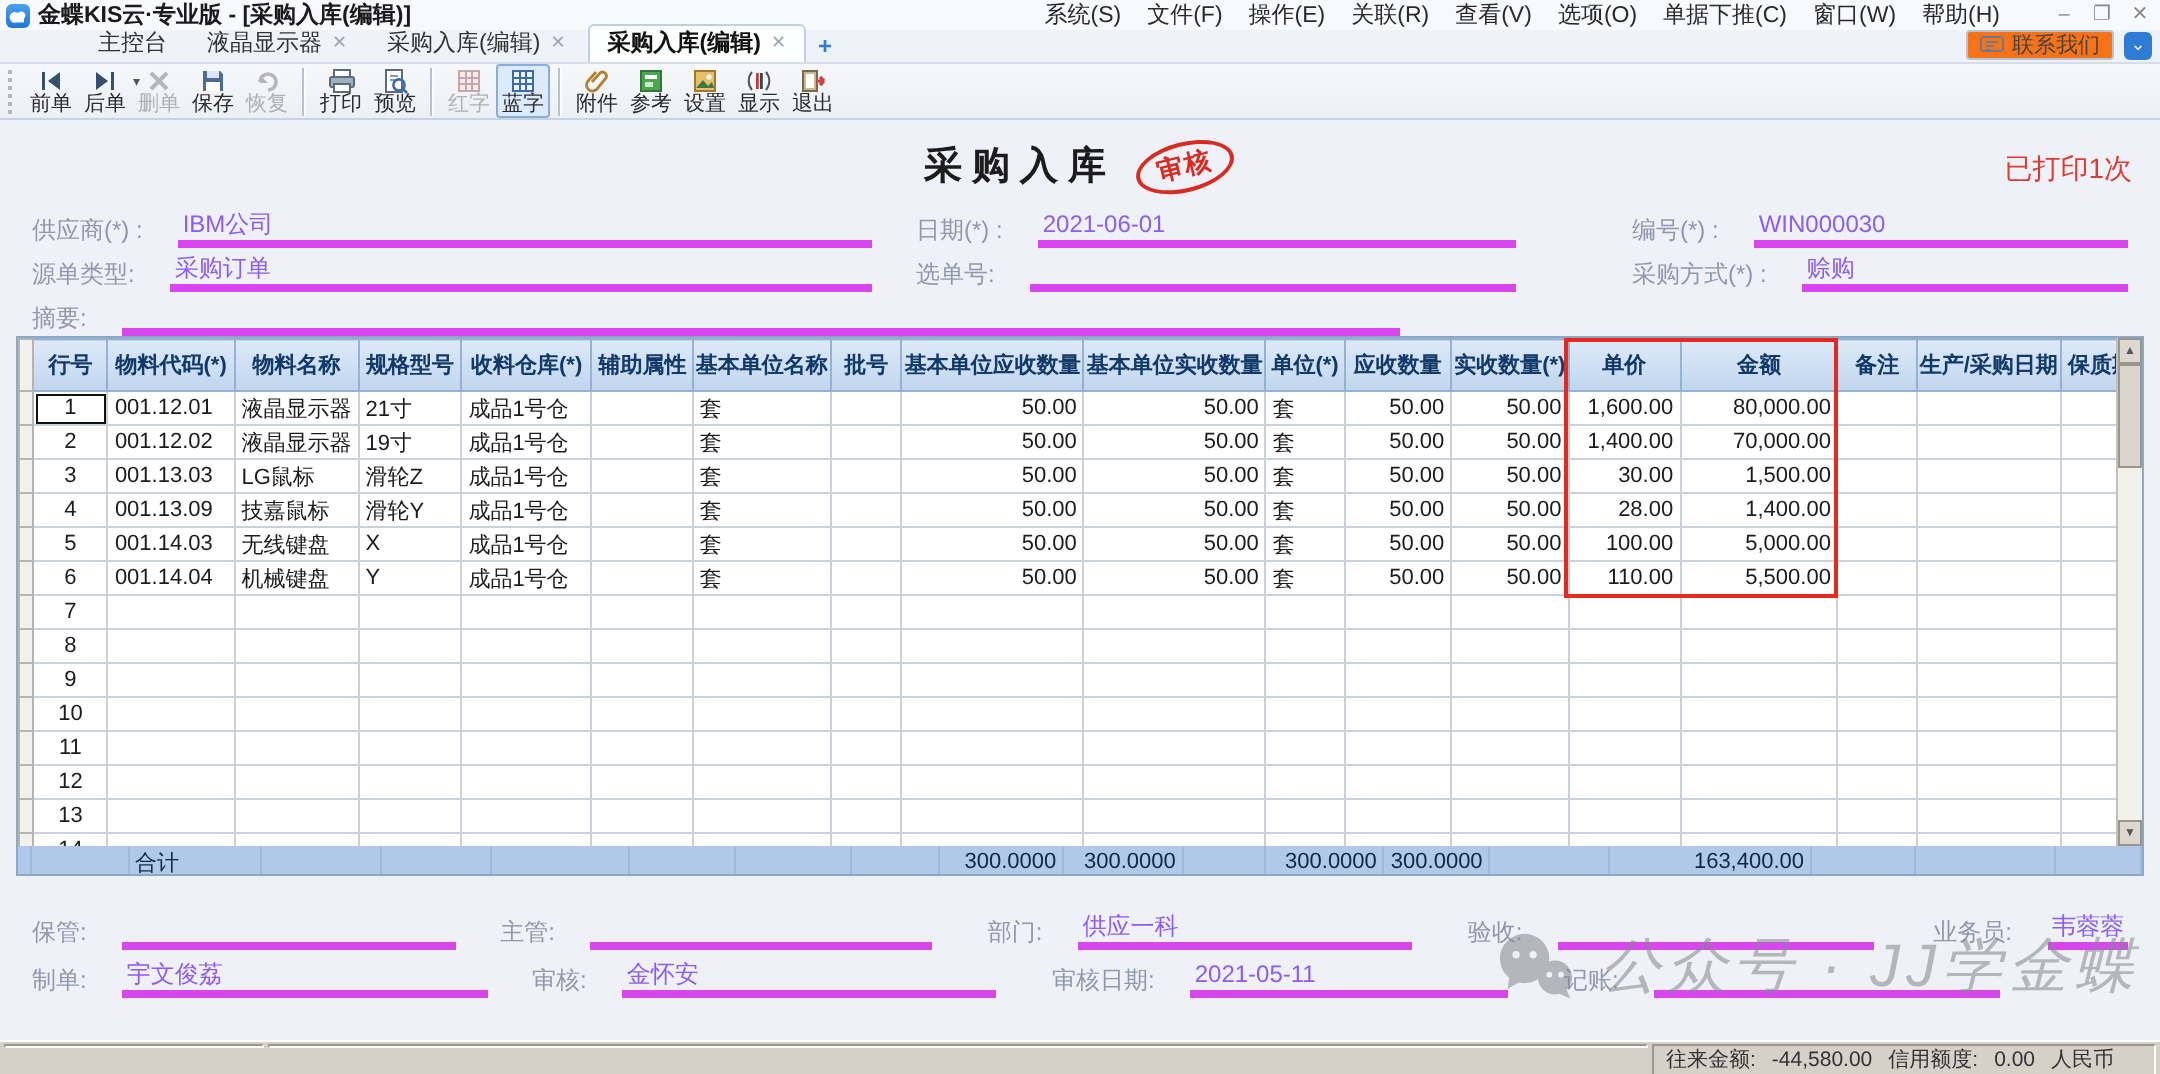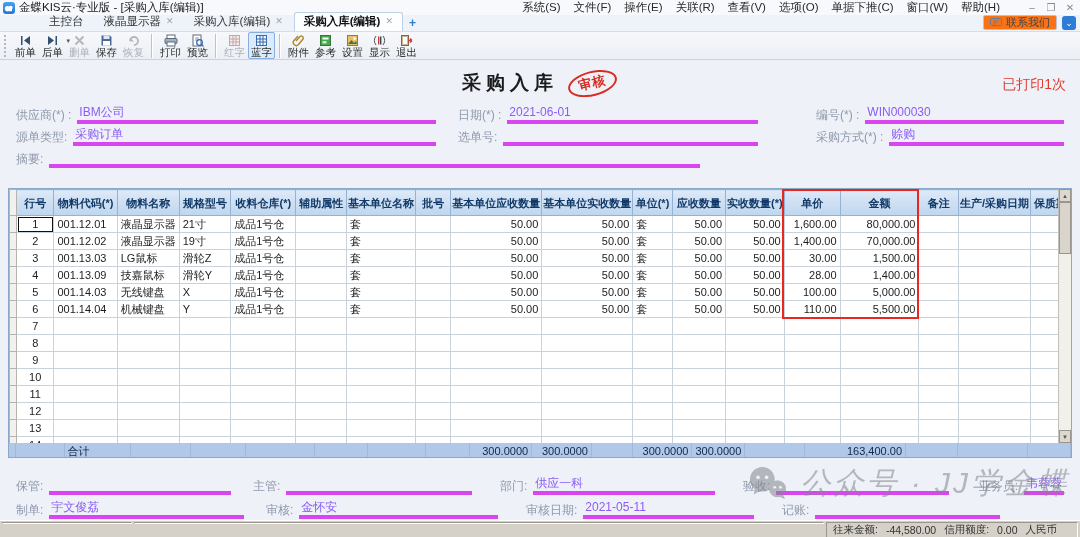--- a/index.html
+++ b/index.html
@@ -5,21 +5,21 @@
   * { margin:0; padding:0; box-sizing:border-box; }
   html,body { width:1080px; height:537px; overflow:hidden; }
   body { font-family:"Liberation Sans","DejaVu Sans",sans-serif; background:#edf1f8; }
   .window { width:1080px; height:537px; display:flex; flex-direction:column; background:#edf1f8; overflow:hidden; }
 
   
   .titlebar { height:15px; background:#f7f9fc; display:flex; justify-content:space-between; align-items:center; padding:0 4px 0 3px; flex:0 0 auto; }
   .tb-left { display:flex; align-items:center; gap:4px; }
   .app-icon { width:12px; height:12px; border-radius:3px; background:linear-gradient(#49a0f0,#1f78d8); display:inline-flex; align-items:center; justify-content:center; }
   .app-icon svg { display:block; }
-  .app-title { font-size:11.5px; font-weight:normal; color:#1b1b1b; white-space:nowrap; }
+  .app-title { font-size:11.5px; font-weight:bold; color:#1b1b1b; white-space:nowrap; }
   .tb-right { display:flex; align-items:center; gap:20px; }
   .menubar { display:flex; gap:13px; font-size:11.5px; color:#2a2a2a; white-space:nowrap; }
   .menu-item { cursor:default; }
   .win-controls { display:flex; gap:7px; color:#8a8a8a; font-size:10px; margin-left:6px; }
   .win-controls span { width:12px; text-align:center; }
 
   
   .tabbar { height:17px; background:#eef2f9; border-bottom:1px solid #d6dde8; display:flex; justify-content:space-between; align-items:flex-end; padding:0 4px 0 40px; flex:0 0 auto; }
   .tabs { display:flex; align-items:flex-end; gap:2px; }
   .tab { display:flex; align-items:center; gap:5px; padding:1px 9px 2px; font-size:11.5px; color:#333; white-space:nowrap; border-radius:3px 3px 0 0; }
@@ -43,30 +43,30 @@
 
   
   .doc { position:relative; flex:1 1 auto; background:#eef1f8; padding:10px 8px 0; overflow:hidden; }
   .doc-title-row { position:relative; height:30px; text-align:center; }
   .doc-title { display:inline-block; font-size:19px; font-weight:bold; color:#1c1c1c; letter-spacing:5px; font-family:"Liberation Serif","DejaVu Serif",serif; }
   .stamp { display:inline-block; margin-left:10px; transform:rotate(-14deg) translateY(-2px); border:2px solid #d92b1f; border-radius:50%; padding:1px 9px 2px; color:#d92b1f; font-weight:bold; font-size:13px; letter-spacing:1px; }
   .print-status { position:absolute; right:6px; top:6px; color:#e23b2e; font-size:14px; }
 
   .hdr-fields { margin-top:2px; }
   .f-row { display:flex; height:22px; align-items:flex-end; padding:0 8px; }
-  .fld { display:flex; align-items:flex-end; }
+  .fld { display:flex; align-items:flex-end;gap:12px; }
   .fld .lbl { white-space:nowrap; font-size:12px; color:#8f99ab; margin-right:6px; }
   .fld .val { flex:1; border-bottom:4px solid #d946ef; font-size:12px; color:#8b5cf6; min-height:15px; line-height:15px; padding:0 2px; white-space:nowrap; }
   .hf1 { width:420px; }
   .hf2 { width:300px; margin-left:22px; }
   .hf3 { flex:1; margin-left:58px; }
   .hf-summary { width:684px; }
 
   
-  .grid-wrap { position:relative; margin-top:20px; width:1064px; height:270px; overflow:hidden; background:#fff; border:1px solid #8aa8c8; }
+  .grid-wrap { position:relative; margin-top:0; width:1064px; height:270px; overflow:hidden; background:#fff; border:1px solid #8aa8c8; }
   .grid-scroll { height:254px; overflow:hidden; }
   table.grid { border-collapse:collapse; table-layout:fixed; }
   table.grid th, table.grid td { border:1px solid #c9d1db; font-size:11px; padding:0 3px; white-space:nowrap; overflow:hidden; }
   table.grid thead th { height:26px; background:linear-gradient(#dde9f8,#bfd6ee); border:1px solid #96b2d2; color:#123a68; font-weight:bold; line-height:12px; padding:0 1px; }
   table.grid td { height:17px; color:#1c1c1c; background:#fff; }
   td.rowhead, th.rowhead { background:#f2f1ed !important; border-color:#b5b5b0 !important; }
   td.rownum { background:#f2f1ed; text-align:center; color:#333; border-color:#b5b5b0; }
   td.al { text-align:left; } td.ar { text-align:right; }
   td.active-cell { outline:1.5px solid #111; outline-offset:-2px; }
   table.total { border-collapse:collapse; table-layout:fixed; }

